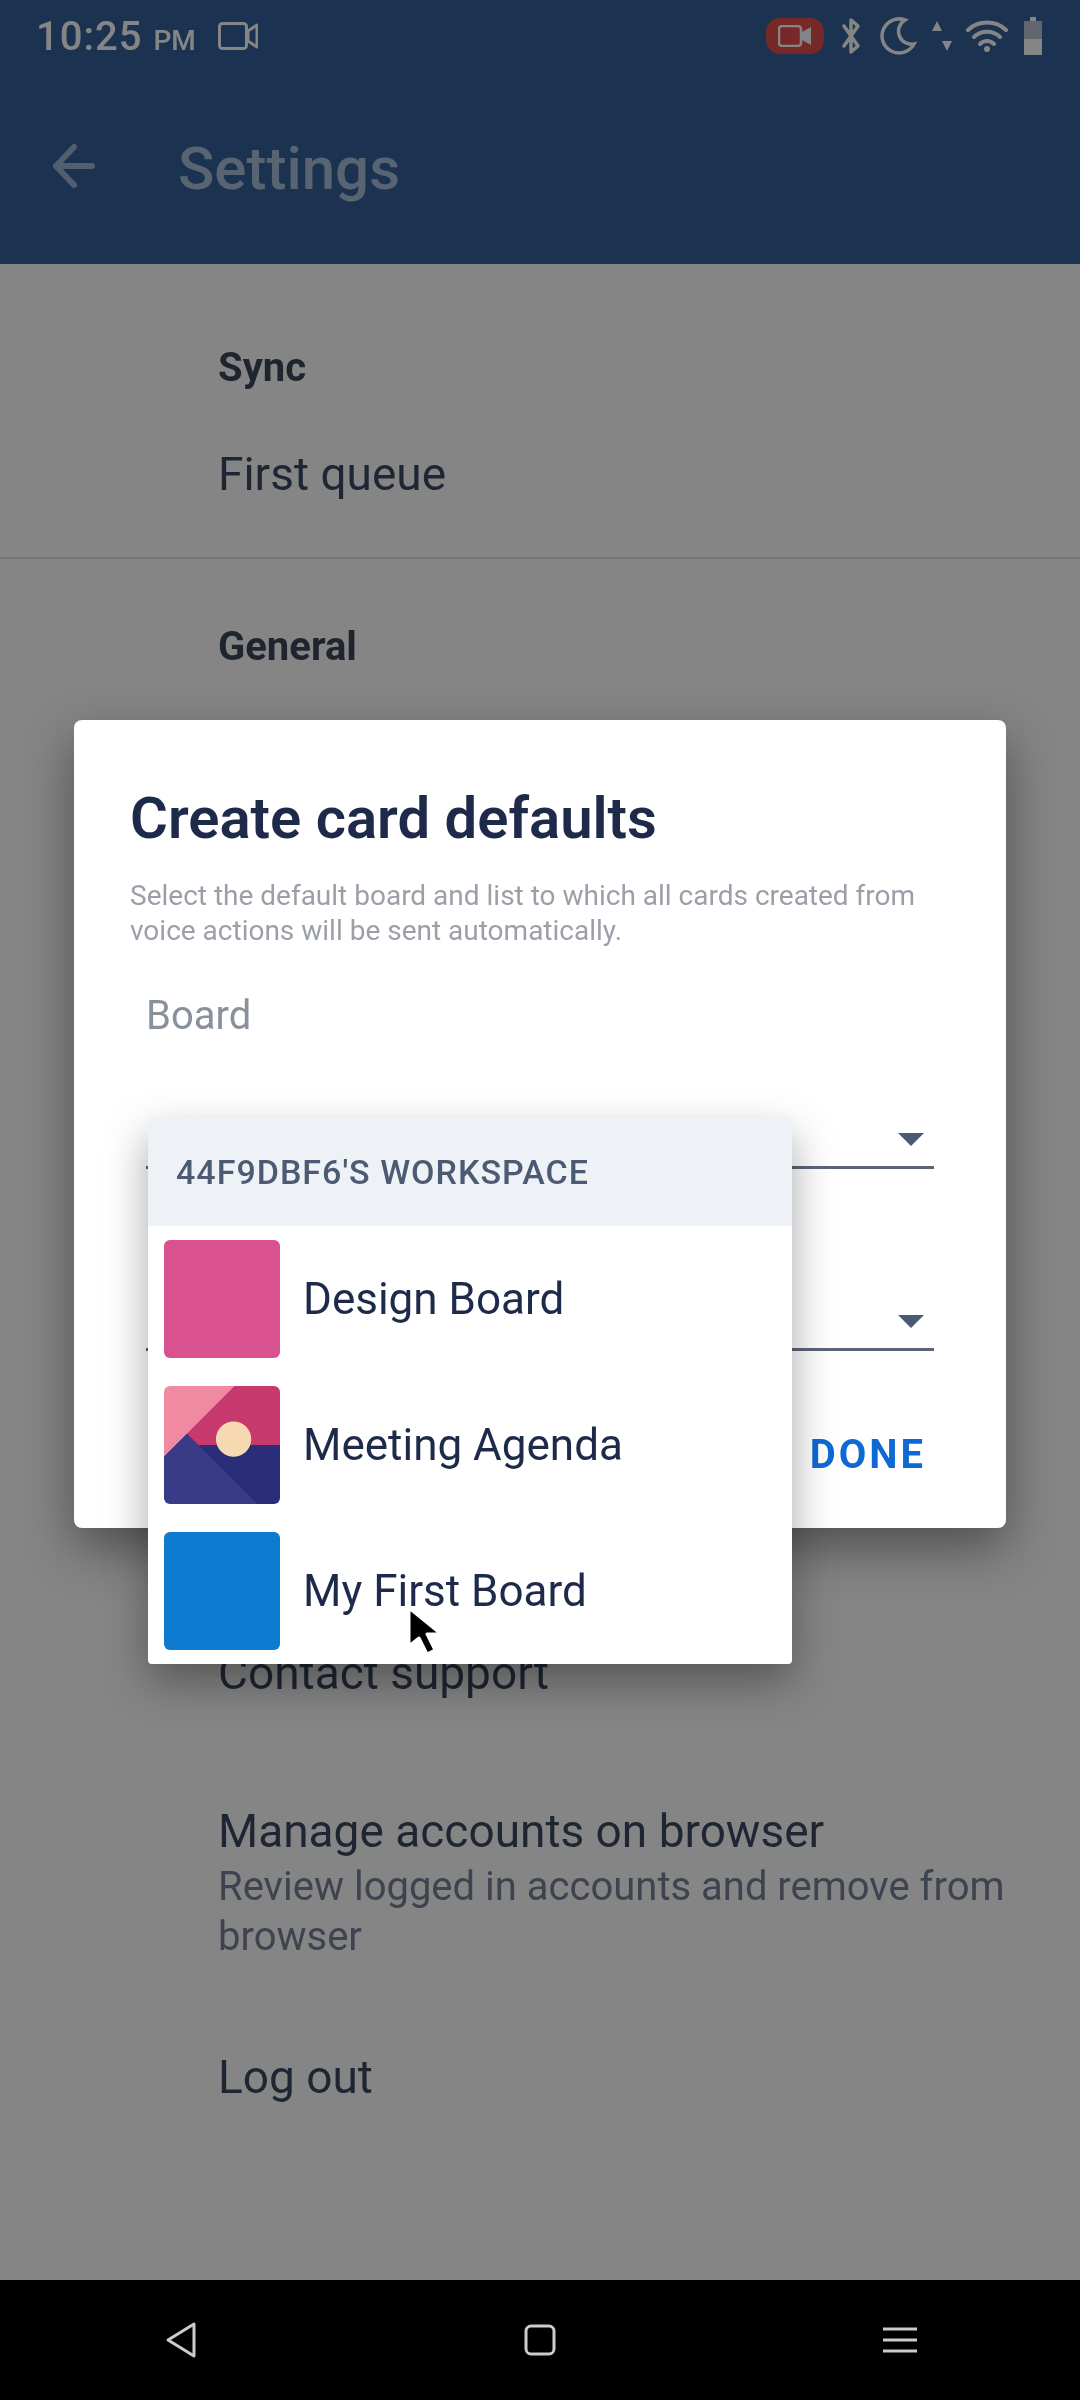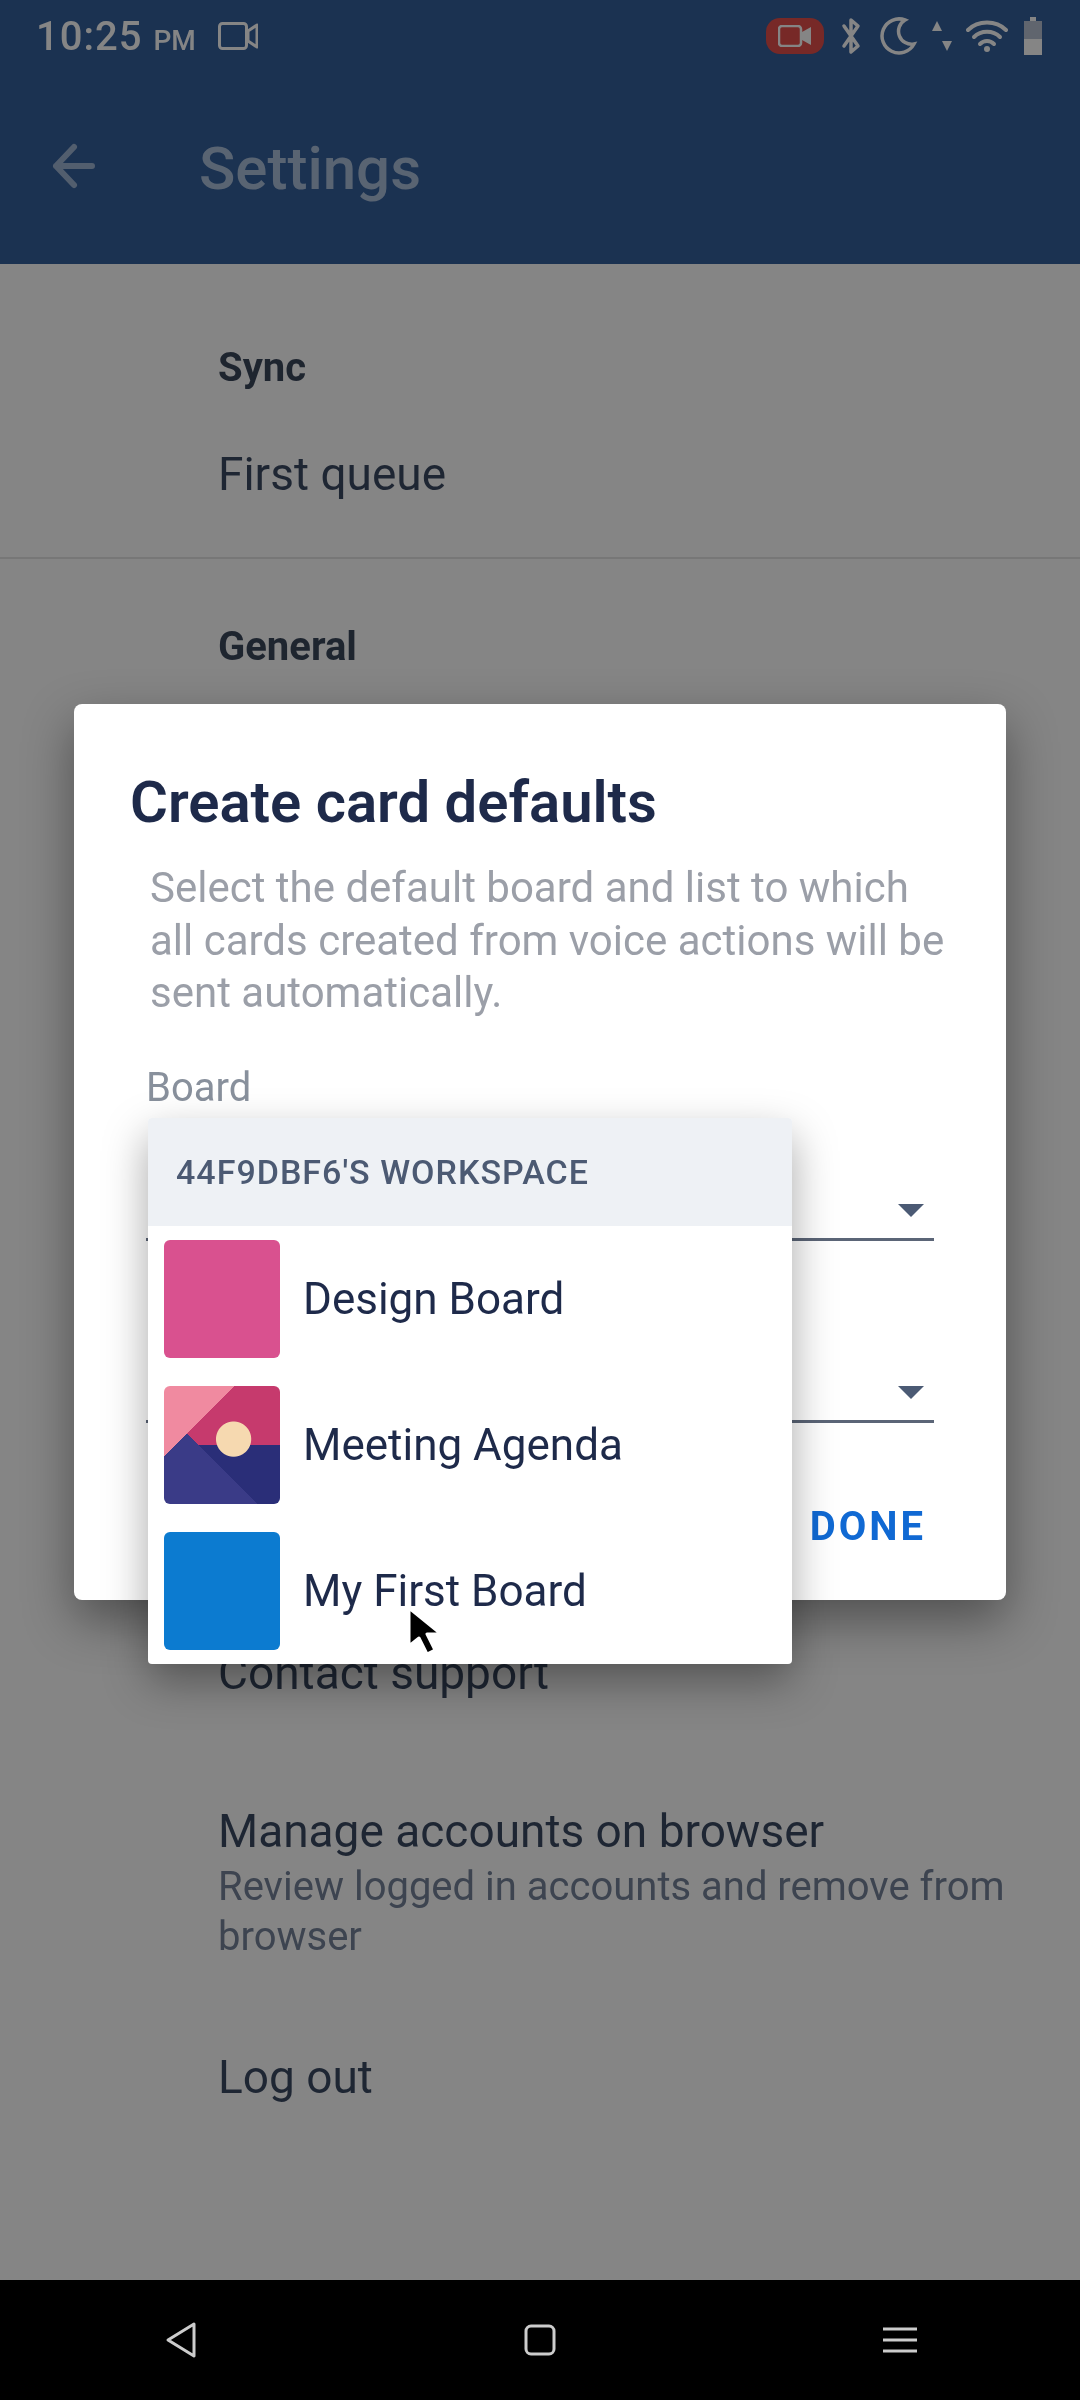--- a/index.html
+++ b/index.html
@@ -67,21 +67,21 @@
       justify-content: center;
     }
 
     
     .app-bar {
       height: 192px;
       background: #15478c;
       display: flex;
       align-items: center;
       padding-left: 44px;
-      gap: 101px;
+      gap: 80px;
     }
     .app-title {
       color: #9db6d6;
       font-size: 60px;
       font-weight: 500;
     }
 
     
     .settings-body {
       position: absolute;
@@ -126,39 +126,38 @@
     .scrim {
       position: absolute;
       inset: 0;
       background: rgba(32, 32, 32, 0.55);
     }
 
     
     .dialog {
       position: absolute;
       left: 74px;
-      top: 704px;
+      top: 720px;
       width: 932px;
       background: #ffffff;
       border-radius: 8px;
       box-shadow: 0 20px 50px rgba(0,0,0,0.4);
       padding: 64px 0 30px 0;
     }
     .dialog-title {
       color: #1e2a4a;
       font-size: 58px;
       font-weight: 600;
       padding: 0 56px 26px 56px;
     }
     .dialog-desc {
       color: #9b9fa8;
-      font-size: 42px;
+      font-size: 28px;
       line-height: 1.25;
       padding: 0 56px 44px 56px;
-      margin-left: 20px;
     }
     .field-label {
       color: #88909c;
       font-size: 40px;
       padding: 0 56px 8px 72px;
     }
     .select-line {
       margin: 70px 72px 50px 72px;
       border-bottom: 3px solid #5b6577;
       height: 52px;

